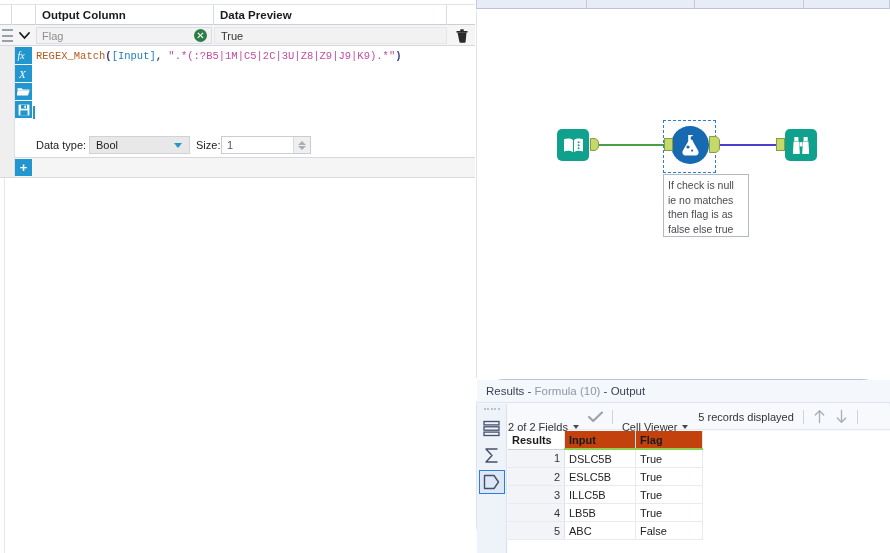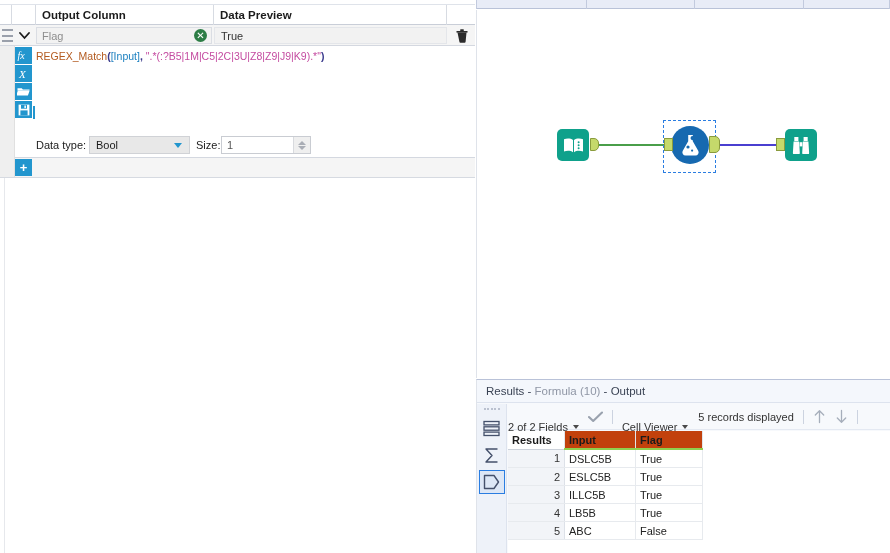--- a/index.html
+++ b/index.html
@@ -107,21 +107,21 @@
     position:absolute; left:15px; top:1px; width:17px;
   }
   .rail-btn {
     width:17px; height:17px; margin-bottom:1px;
     background:#2296ce;
     display:flex; align-items:center; justify-content:center;
     cursor:pointer;
   }
   .expr-text {
     position:absolute; left:36px; top:3px; right:4px;
-    font-family:Liberation Sans, sans-serif;
+    font-family:Liberation Mono, monospace;
     font-size:10.5px; line-height:15px;
     white-space:pre; letter-spacing:0px;
   }
   .tk-fn   { color:#b35a1f; }
   .tk-pun  { color:#3a3a8c; font-weight:bold; }
   .tk-fld  { color:#1a7fbf; }
   .tk-str  { color:#c44ba0; }
   .caret {
     position:absolute; left:33px; top:60px; width:2px; height:13px;
     background:#2296ce;
@@ -226,20 +226,21 @@
     padding:3px 4px 4px 4px; box-sizing:border-box;
   }
 
   
   #results-panel {
     position:absolute; left:476px; top:379px; width:414px; height:174px;
     background:#f7f9fc;
     border-top:1px solid #b9c2d8;
     border-left:1px solid #dfe3ea;
     box-sizing:border-box;
+    border-radius:28px;
   }
   .res-title {
     position:absolute; left:0; top:0; width:413px; height:23px;
     line-height:23px; padding-left:9px;
     font-size:11.5px; color:#3a4354;
     background:#f4f7fc; border-bottom:1px solid #dde3ee;
     box-sizing:border-box;
   }
   .res-title .muted { color:#8f96a5; }
   .res-rail {
@@ -430,20 +431,21 @@
                      a3.2 3.2 0 0 1 -2.8 -4.8 l5.4 -9.6 z" fill="#ffffff"></path>
             <circle cx="12.6" cy="4.1" r="2.1" fill="#1769b0"></circle>
             <circle cx="8.0" cy="13.0" r="1.6" fill="#1769b0"></circle>
             <circle cx="12.1" cy="16.6" r="1.1" fill="#1769b0"></circle>
           </svg>
         </div>
       </div>
       <div class="port in" style="left:187px; top:128px;"></div>
       <div class="port out" style="left:232px; top:126px; width:11px; height:17px;"></div>
 
+      <div class="annot" style="left:186px; top:164px; width:86px; height:63px;">If check is null ie no matches then flag is as false else true</div>
 
       <div class="node" style="left:308px; top:119px;">
         <div class="port in" style="left:-9px; top:9px;"></div>
         <div class="node-sq">
           <svg width="20" height="18" viewBox="0 0 20 18">
             <path d="M3.3 1 h4.1 v4 h-4.1 z" fill="#ffffff"></path>
             <path d="M12.6 1 h4.1 v4 h-4.1 z" fill="#ffffff"></path>
             <path d="M2.6 5.4 h5.5 l0.7 11 a3.2 3.2 0 0 1 -6.9 0 z" fill="#ffffff"></path>
             <path d="M11.9 5.4 h5.5 l0.7 11 a3.2 3.2 0 0 1 -6.9 0 z" fill="#ffffff"></path>
             <rect x="8.6" y="6.2" width="2.8" height="4.2" fill="#ffffff"></rect>

